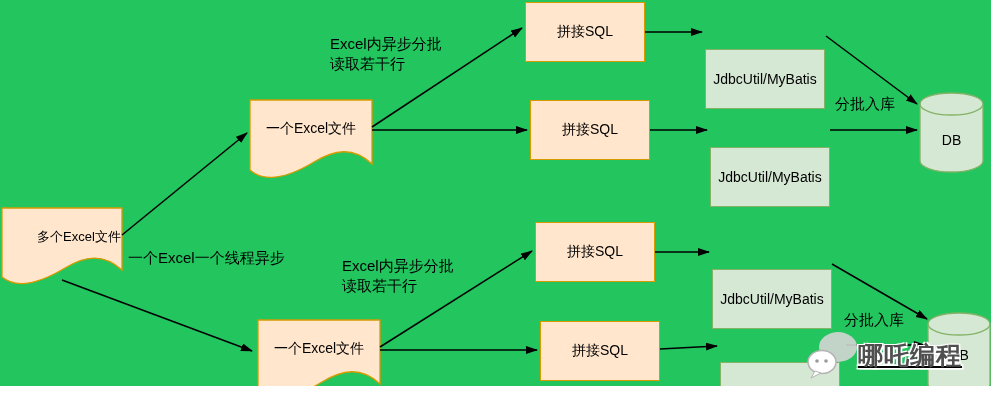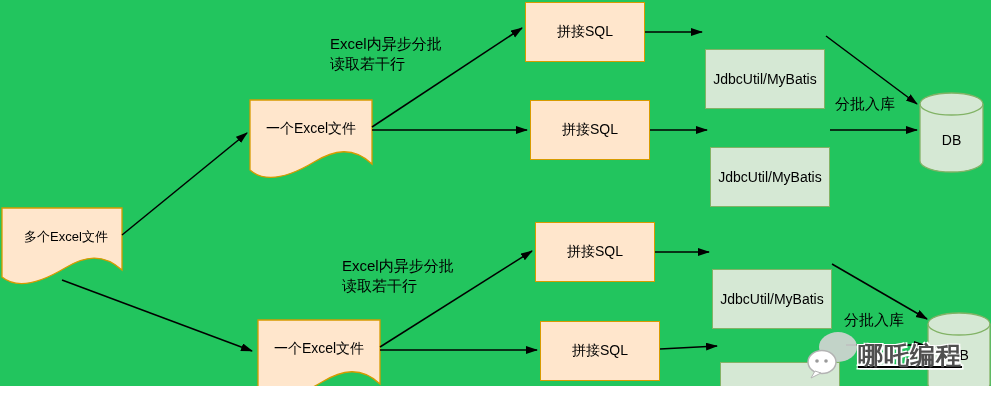--- a/index.html
+++ b/index.html
@@ -70,27 +70,28 @@
 
   <div class="node sql" style="left:525px;top:2px;width:120px;height:60px;">拼接SQL</div>
   <div class="node jdbc" style="left:705px;top:2px;width:120px;height:60px;">JdbcUtil/MyBatis</div>
   <div class="node sql" style="left:530px;top:100px;width:120px;height:60px;">拼接SQL</div>
   <div class="node jdbc" style="left:710px;top:100px;width:120px;height:60px;">JdbcUtil/MyBatis</div>
   <div class="node sql" style="left:535px;top:222px;width:120px;height:60px;">拼接SQL</div>
   <div class="node jdbc" style="left:712px;top:222px;width:120px;height:60px;">JdbcUtil/MyBatis</div>
   <div class="node sql" style="left:540px;top:321px;width:120px;height:60px;">拼接SQL</div>
   <div class="node jdbc" style="left:720px;top:315px;width:120px;height:60px;">JdbcUtil/MyBatis</div>
 
-  <div class="shape-label" style="left:6px;top:210px;width:120px;height:54px;font-size:13px;">多个Excel文件</div>
+  <div class="shape-label" style="left:19px;top:210px;width:120px;height:54px;font-size:13px;">多个Excel文件</div>
   <div class="shape-label" style="left:250px;top:102px;width:122px;height:54px;">一个Excel文件</div>
   <div class="shape-label" style="left:258px;top:322px;width:122px;height:54px;">一个Excel文件</div>
 
   <div class="shape-label" style="left:920px;top:112px;width:63px;height:55px;">DB</div>
   <div class="shape-label" style="left:928px;top:327px;width:62px;height:55px;">DB</div>
 
+  <div class="edge-label" style="left:128px;top:248px;width:190px;">一个Excel一个线程异步</div>
   <div class="edge-label" style="left:330px;top:34px;width:150px;">Excel内异步分批
 读取若干行</div>
   <div class="edge-label" style="left:342px;top:256px;width:150px;">Excel内异步分批
 读取若干行</div>
   <div class="edge-label" style="left:835px;top:94px;width:76px;">分批入库</div>
   <div class="edge-label" style="left:844px;top:310px;width:76px;">分批入库</div>
 
   <div class="watermark">
     <svg width="52" height="50" viewBox="0 0 52 50">
       <ellipse cx="32" cy="17" rx="19" ry="15" fill="#d4d4d4" opacity="0.9"></ellipse>

